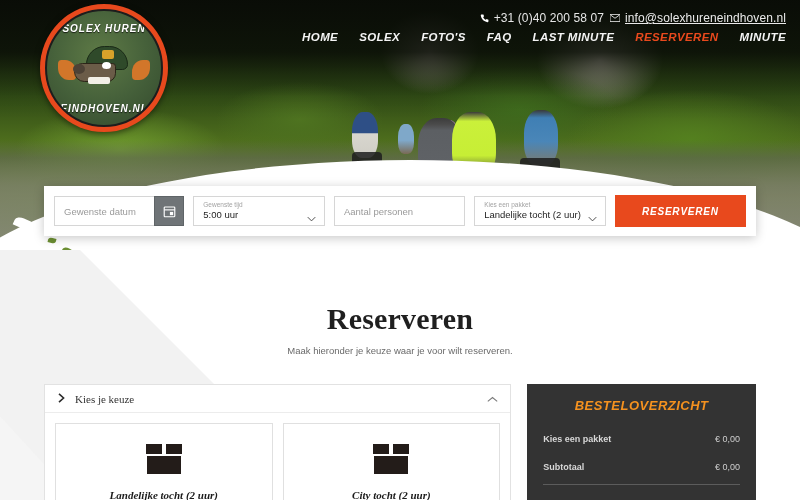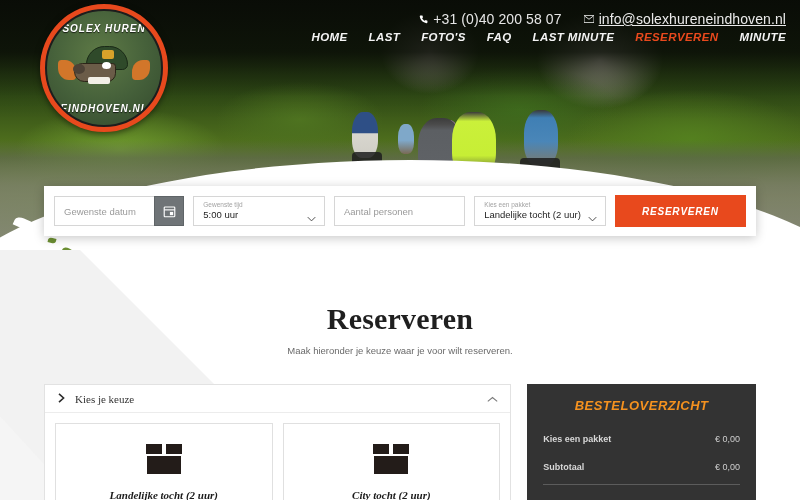--- a/index.html
+++ b/index.html
@@ -71,22 +71,22 @@
   .leafg.g1 { left: 62px; top: 248px; width: 11px; height: 7px; transform: rotate(30deg); }
   .leafg.g2 { left: 20px; top: 254px; width: 9px; height: 6px; transform: rotate(-22deg); }
   .leafg.g3 { left: 48px; top: 238px; width: 8px; height: 5px; transform: rotate(14deg); }
 
   
   .topbar {
     position: absolute; top: 0; left: 0; width: 800px; height: 60px; z-index: 20;
   }
   .contact-row {
     position: absolute; right: 14px; top: 11px;
-    display: flex; align-items: center; gap: 22px;
-    font-size: 14px; color: #e6e6e6; letter-spacing: .1px;
+    display: flex; align-items: center; gap: 6px;
+    font-size: 12px; color: #e6e6e6; letter-spacing: .1px;
   }
   .contact-item { display: flex; align-items: center; gap: 5px; white-space: nowrap; }
   .contact-item svg { display: block; }
   .contact-item .mailtxt { color: #eaeaea; text-decoration: underline; }
 
   .mainnav {
     position: absolute; right: 14px; top: 31px;
     display: flex; align-items: center; gap: 21px;
     font-size: 11.5px; font-weight: 700; font-style: italic;
     letter-spacing: .4px;
@@ -261,21 +261,21 @@
           <svg width="10" height="8" viewBox="0 0 18 13" fill="#ffffff">
               <path d="M0 0 H18 V13 H0 Z M1.4 1.4 L9 7 L16.6 1.4" fill="none" stroke="#ffffff" stroke-width="1.5"></path>
             </svg>
         </span>
         <span class="mailtxt">info@solexhureneindhoven.nl</span>
       </div>
     </div>
 
     <nav class="mainnav">
       <a href="#">HOME</a>
-      <a href="#">LAST</a>
+      <a href="#">SOLEX</a>
       <a href="#">FOTO'S</a>
       <a href="#">FAQ</a>
       <a href="#">LAST MINUTE</a>
       <a href="#" class="active">RESERVEREN</a>
       <a href="#">MINUTE</a>
     </nav>
   </div>
 
   <div class="logo">
     <div class="logo-ring"></div>

